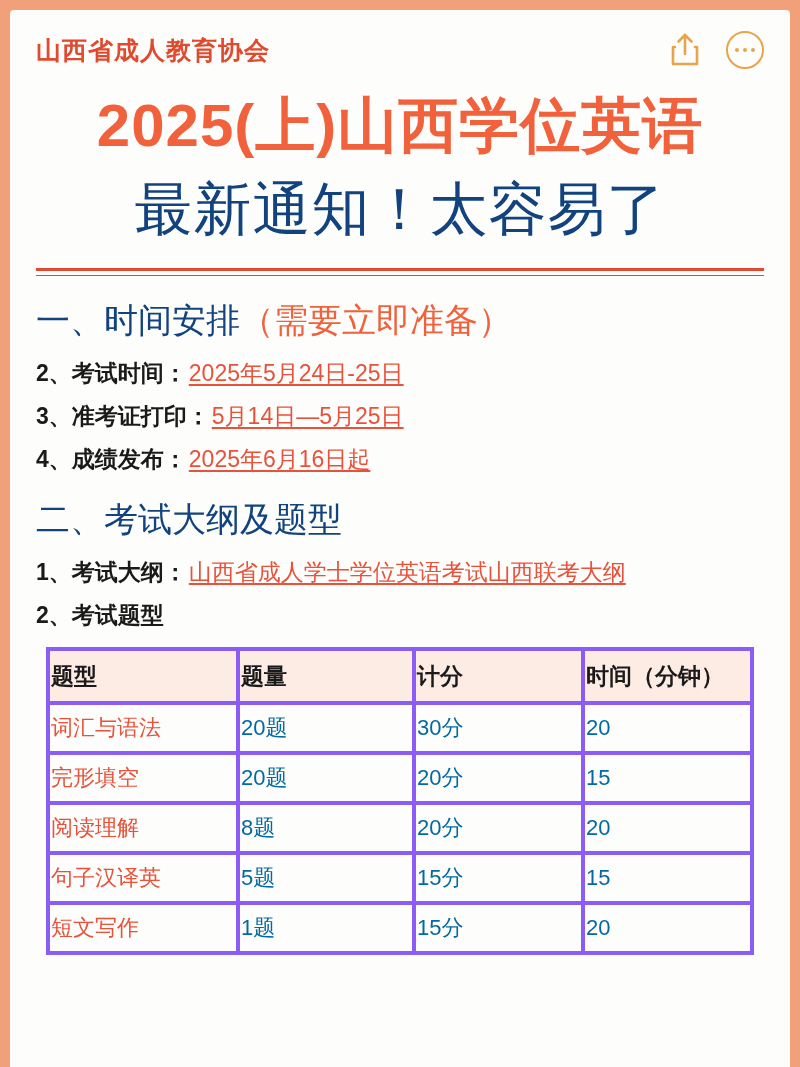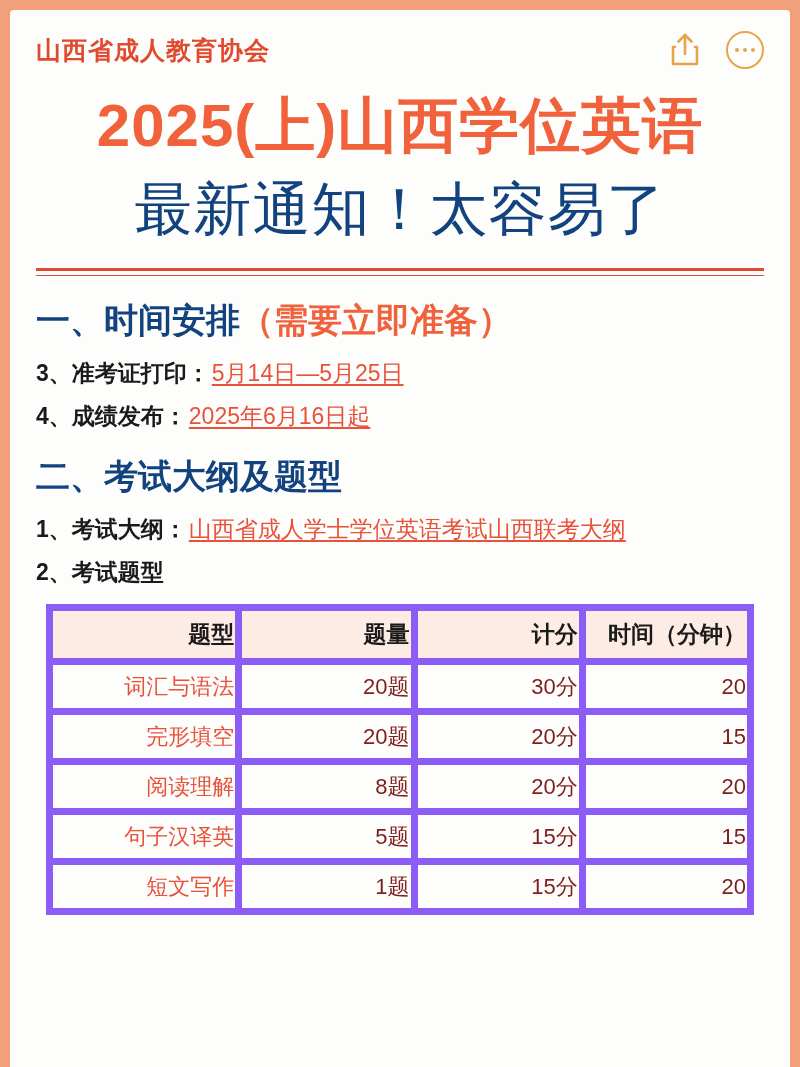--- a/index.html
+++ b/index.html
@@ -97,21 +97,21 @@
   }
   .rule-double .thin {
     border-top: 1.5px solid #e04a2f;
   }
 
   
   .section-head {
     display: flex;
     align-items: baseline;
     font-size: 34px;
-    font-weight: bold;
+    font-weight: normal;
     color: #12437e;
     margin: 22px 0 14px 0;
     white-space: nowrap;
   }
   .section-head .accent {
     color: #f0613c;
   }
   .item-line {
     font-size: 23px;
     color: #1a1a1a;
@@ -136,34 +136,34 @@
   .table-wrap {
     margin-top: 16px;
     padding: 0 10px;
   }
   table.exam {
     width: 100%;
     border-collapse: collapse;
     table-layout: fixed;
   }
   table.exam th, table.exam td {
-    border: 7px solid #8b5cf6;
+    border: 4px solid #8b5cf6;
     height: 50px;
-    text-align: right;
+    text-align: left;
     font-size: 22px;
   }
   table.exam thead th {
     background: #fdece4;
     color: #1a1a1a;
     font-weight: bold;
     font-size: 23px;
     height: 54px;
   }
   table.exam tbody td {
-    color: #7f1d1d;
+    color: #0369a1;
     font-weight: normal;
   }
   table.exam tbody td.type {
     color: #e8513a;
     font-family: Liberation Mono, monospace;
   }
   .col-1 { width: 27%; }
   .col-2 { width: 25%; }
   .col-3 { width: 24%; }
   .col-4 { width: 24%; }
@@ -200,20 +200,24 @@
     <div class="rule-double">
       <div class="thin"></div>
     </div>
 
     <div class="section-head">
       <span>一、时间安排</span>
       <span class="accent">（需要立即准备）</span>
     </div>
 
     <div class="item-line">
+      <span>2、考试时间：</span>
+      <span class="val">2025年5月24日-25日</span>
+    </div>
+    <div class="item-line">
       <span>3、准考证打印：</span>
       <span class="val">5月14日—5月25日</span>
     </div>
     <div class="item-line">
       <span>4、成绩发布：</span>
       <span class="val">2025年6月16日起</span>
     </div>
 
     <div class="section-head">
       <span>二、考试大纲及题型</span>

